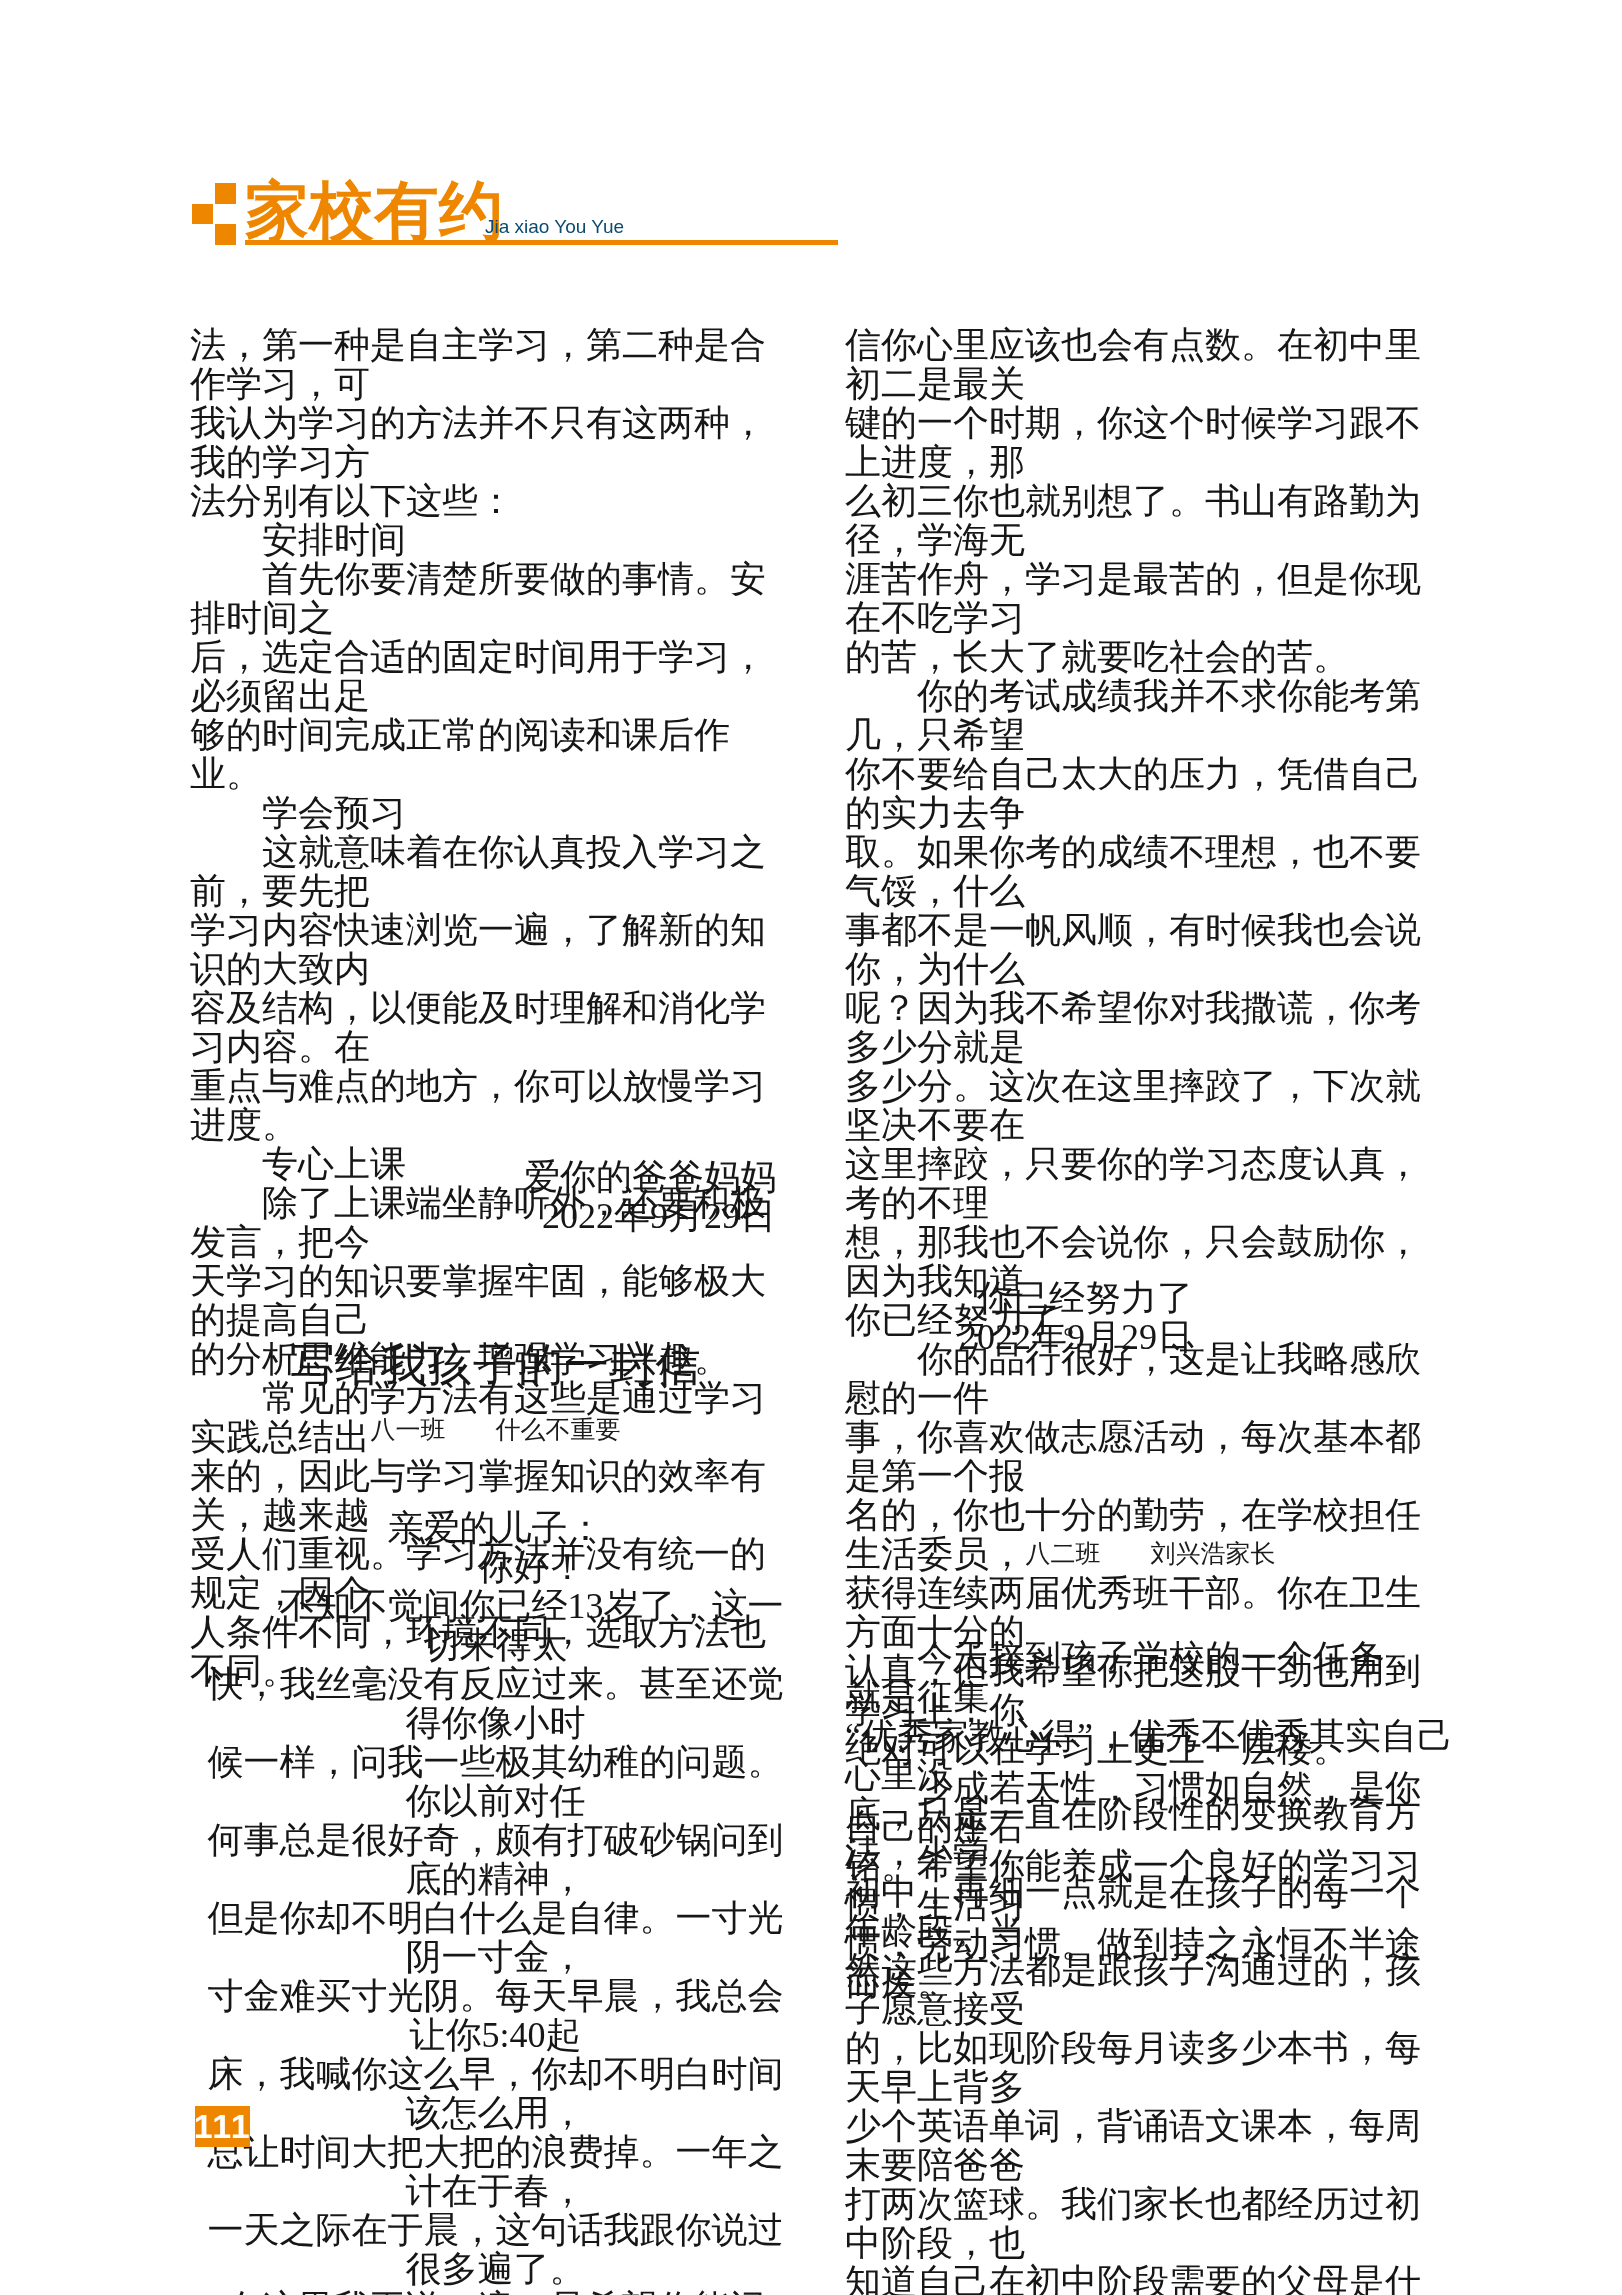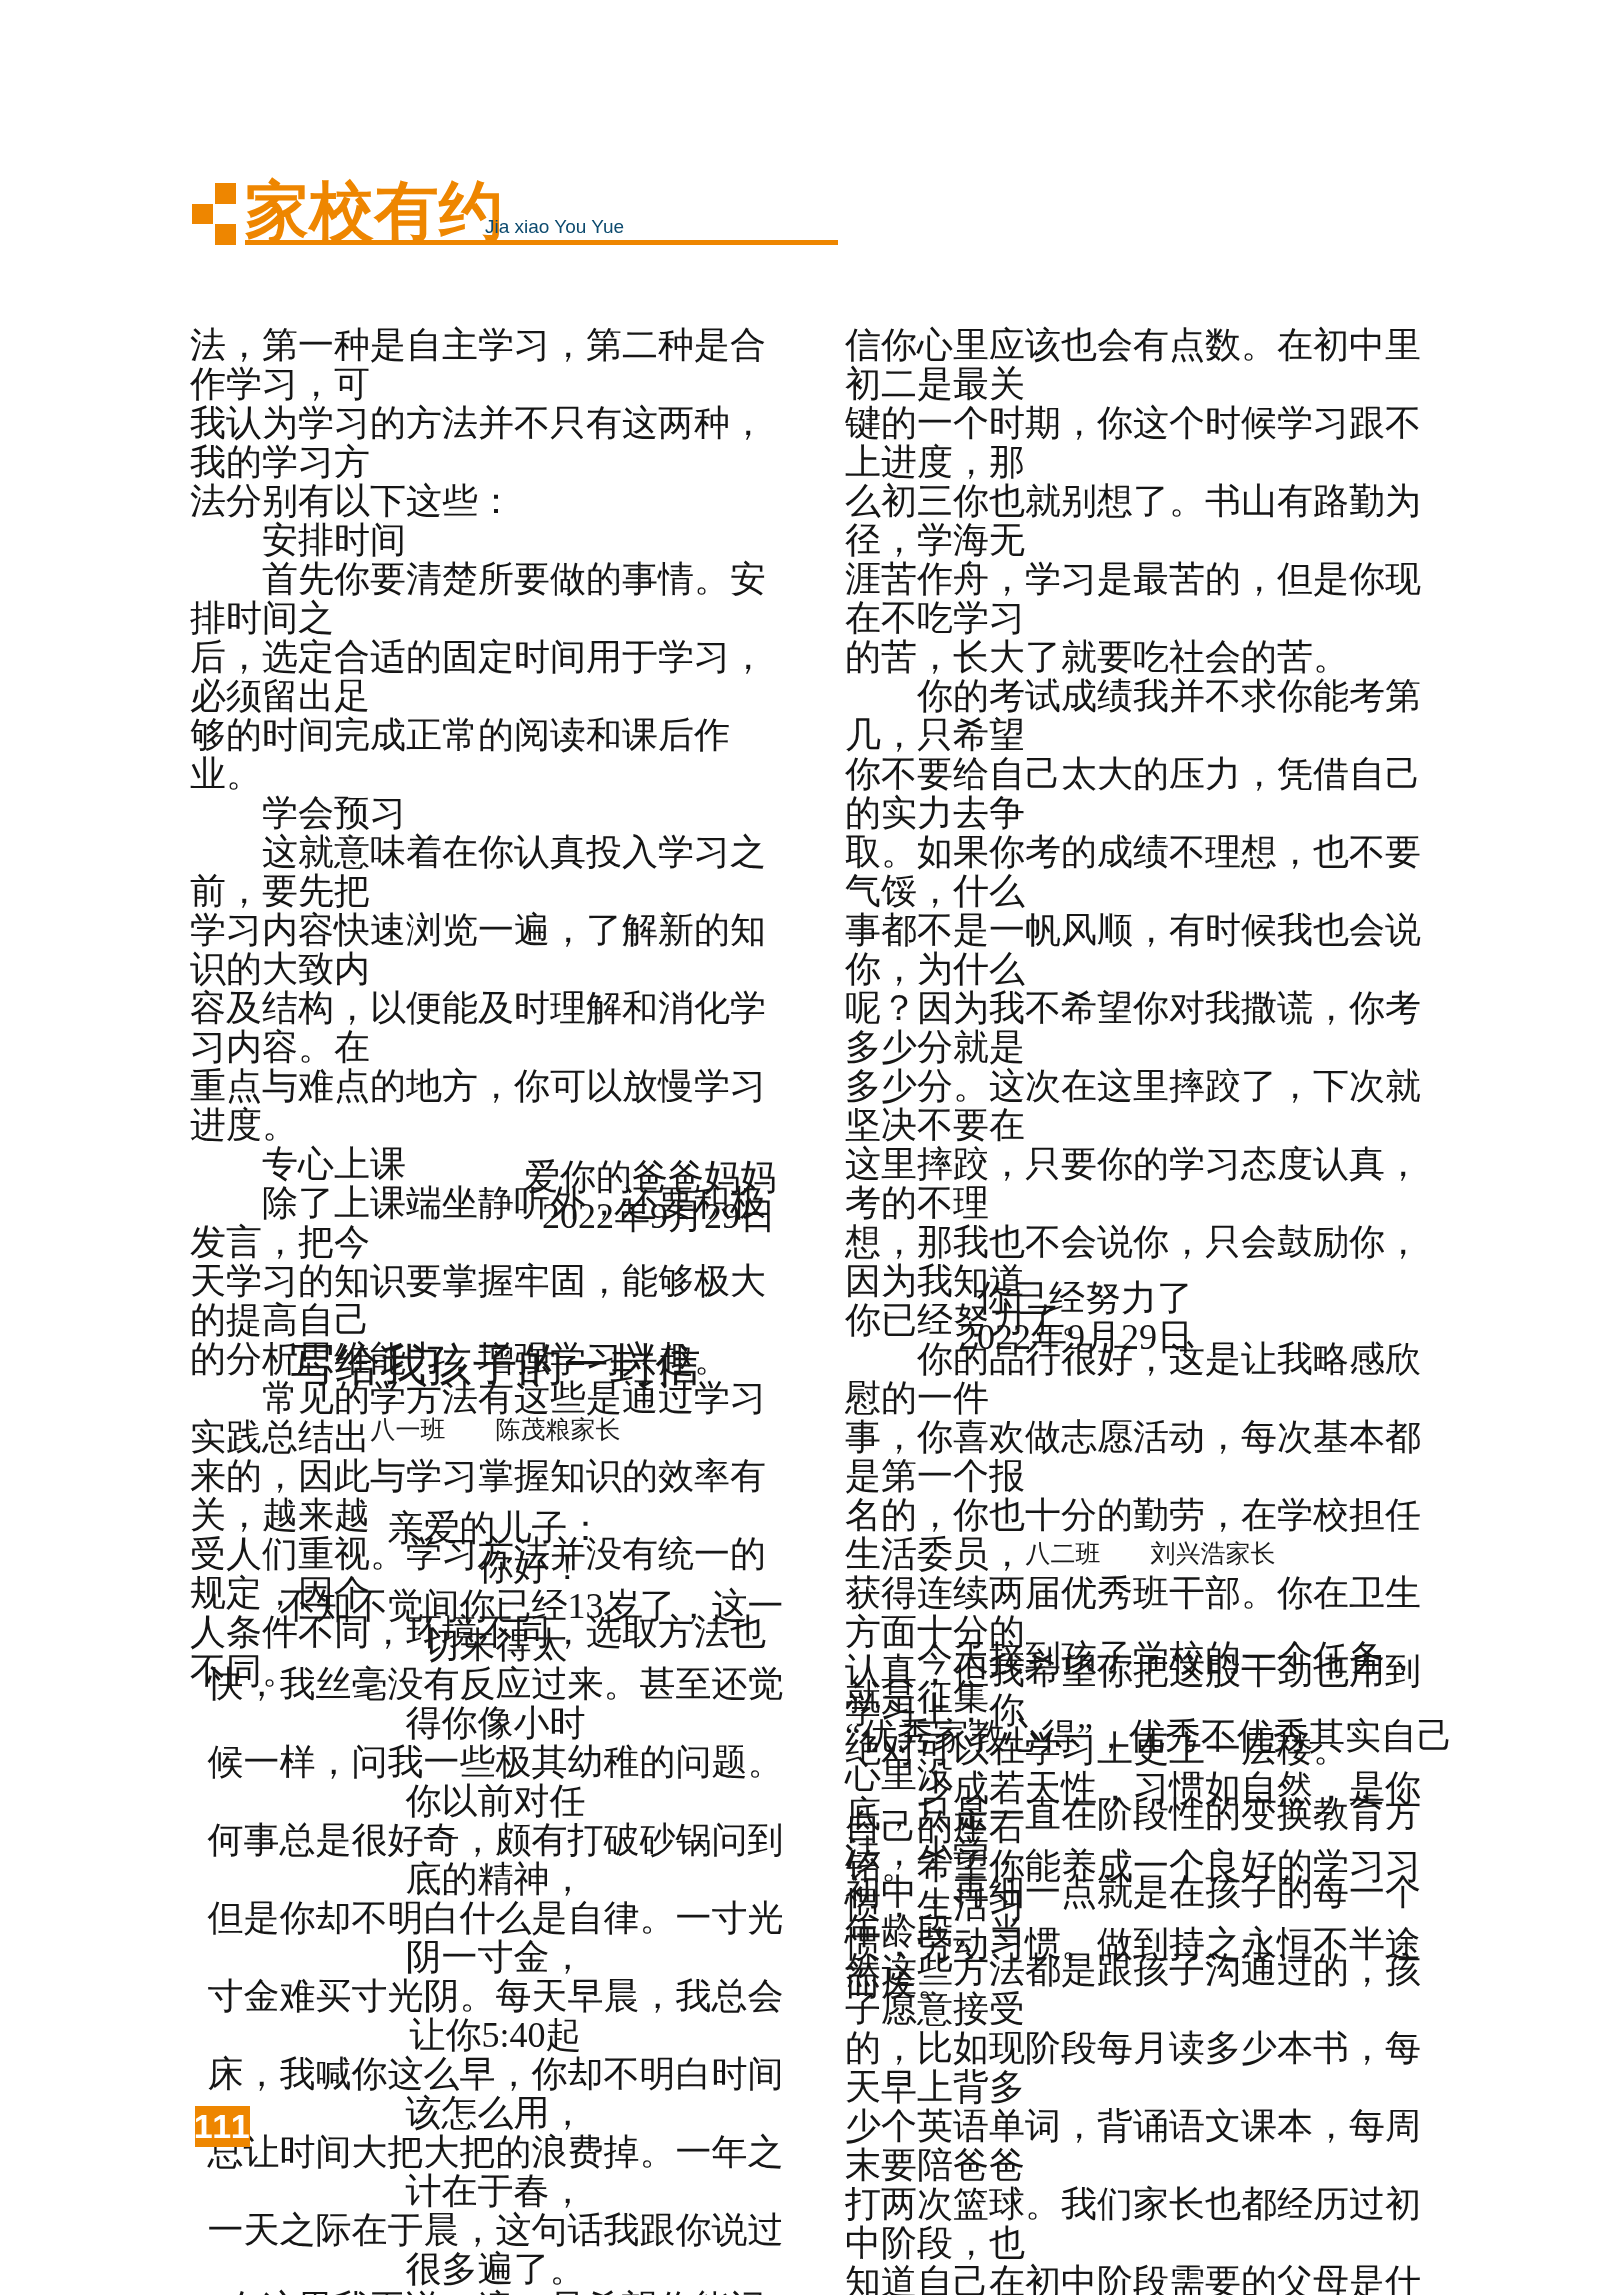--- a/index.html
+++ b/index.html
@@ -108,21 +108,21 @@
 的分析思维能力，增强学习兴趣。
 　　常见的学方法有这些是通过学习实践总结出
 来的，因此与学习掌握知识的效率有关，越来越
 受人们重视。学习方法并没有统一的规定，因个
 人条件不同，环境不同，选取方法也不同。</div>
 
   <div id="sig1" class="tblock col-l sig edge"><span>爱你的爸爸妈妈</span>
 <span>2022年9月29日</span></div>
 
   <div id="title1" class="title">写给我孩子的一封信</div>
-  <div id="byline1" class="byline">八一班　　陈茂粮家长</div>
+  <div id="byline1" class="byline">八一班　　什么不重要</div>
   <div id="letter-left" class="tblock col-l">亲爱的儿子：
 　　你好！
 　　不知不觉间你已经13岁了，这一切来得太
 快，我丝毫没有反应过来。甚至还觉得你像小时
 候一样，问我一些极其幼稚的问题。你以前对任
 何事总是很好奇，颇有打破砂锅问到底的精神，
 但是你却不明白什么是自律。一寸光阴一寸金，
 寸金难买寸光阴。每天早晨，我总会让你5:40起
 床，我喊你这么早，你却不明白时间该怎么用，
 总让时间大把大把的浪费掉。一年之计在于春，

